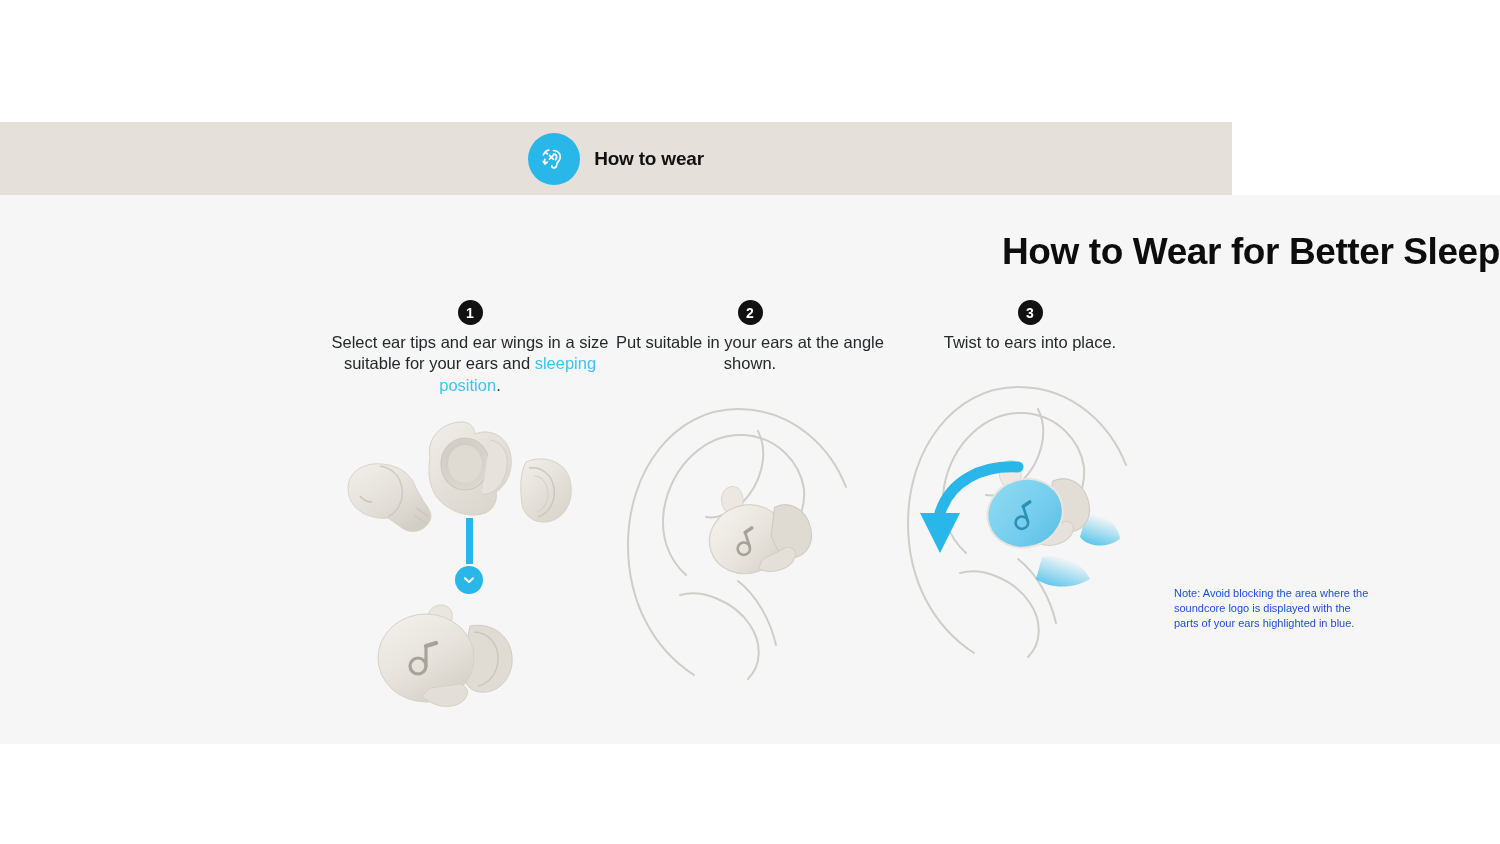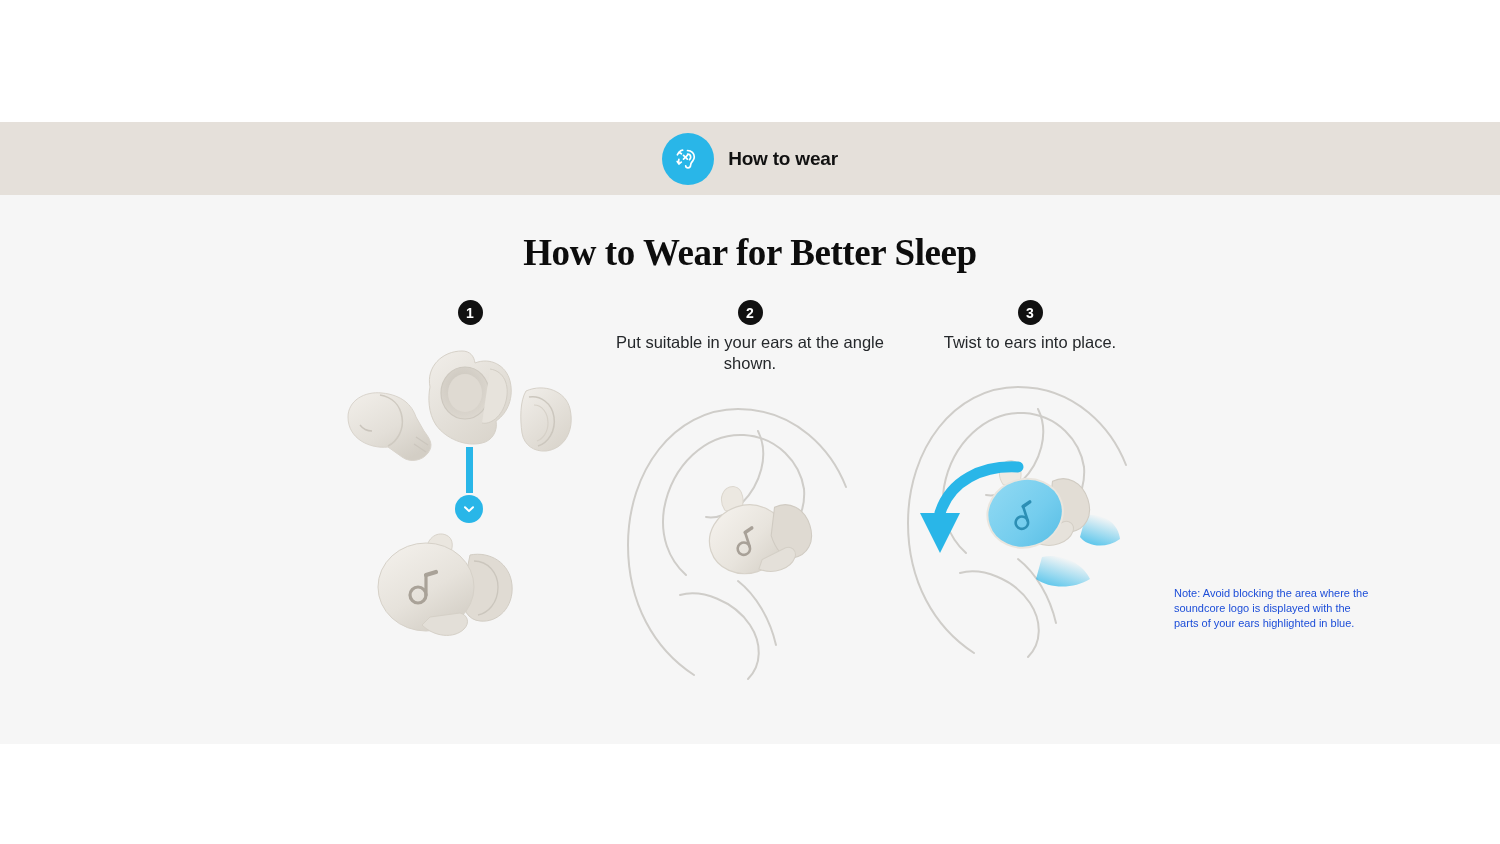--- a/index.html
+++ b/index.html
@@ -20,21 +20,21 @@
     position: absolute;
     left: 0; top: 0;
     width: 1500px; height: 122px;
     background: #ffffff;
   }
 
   
   .tabbar {
     position: absolute;
     left: 0; top: 122px;
-    width: 1500px; height: 73px;
+    width: 1232px; height: 73px;
     background: #e5e0da;
     display: flex;
     align-items: center;
     justify-content: center;
     gap: 60px;
   }
   .tab {
     display: flex;
     align-items: center;
     gap: 14px;
@@ -64,26 +64,25 @@
     position: absolute;
     left: 0; top: 195px;
     width: 1500px; height: 549px;
     background: #f6f6f6;
   }
 
   .page-title {
     position: absolute;
     left: 0; top: 36px;
     width: 1500px;
-    text-align: center;
+    text-align: right;
     font-size: 37px;
     font-weight: bold;
     color: #0d0d0d;
     letter-spacing: -0.4px;
-    font-family: Liberation Serif, serif;
   }
 
   
   .steps {
     position: absolute;
     left: 330px; top: 105px;
     width: 840px;
     display: flex;
   }
   .step { width: 280px; position: relative; }
@@ -178,20 +177,21 @@
 </div>
 
 <div class="panel">
 
   <div class="page-title">How to Wear for Better Sleep</div>
 
   <div class="steps">
 
     <div class="step">
       <div class="step-badge">1</div>
+      <div class="step-text"><span>Select ear tips and ear wings in a size suitable for your ears and </span><span class="step-link">sleeping position</span><span>.</span></div>
 
       <div class="art">
         <svg width="280" height="300" viewBox="0 0 280 300">
           <defs>
             <linearGradient id="budG" x1="0" y1="0" x2="0.7" y2="1">
               <stop offset="0%" stop-color="#f2efea"></stop>
               <stop offset="60%" stop-color="#e3dfd8"></stop>
               <stop offset="100%" stop-color="#d3cec5"></stop>
             </linearGradient>
             <linearGradient id="budG2" x1="0.2" y1="0" x2="0.9" y2="1">

